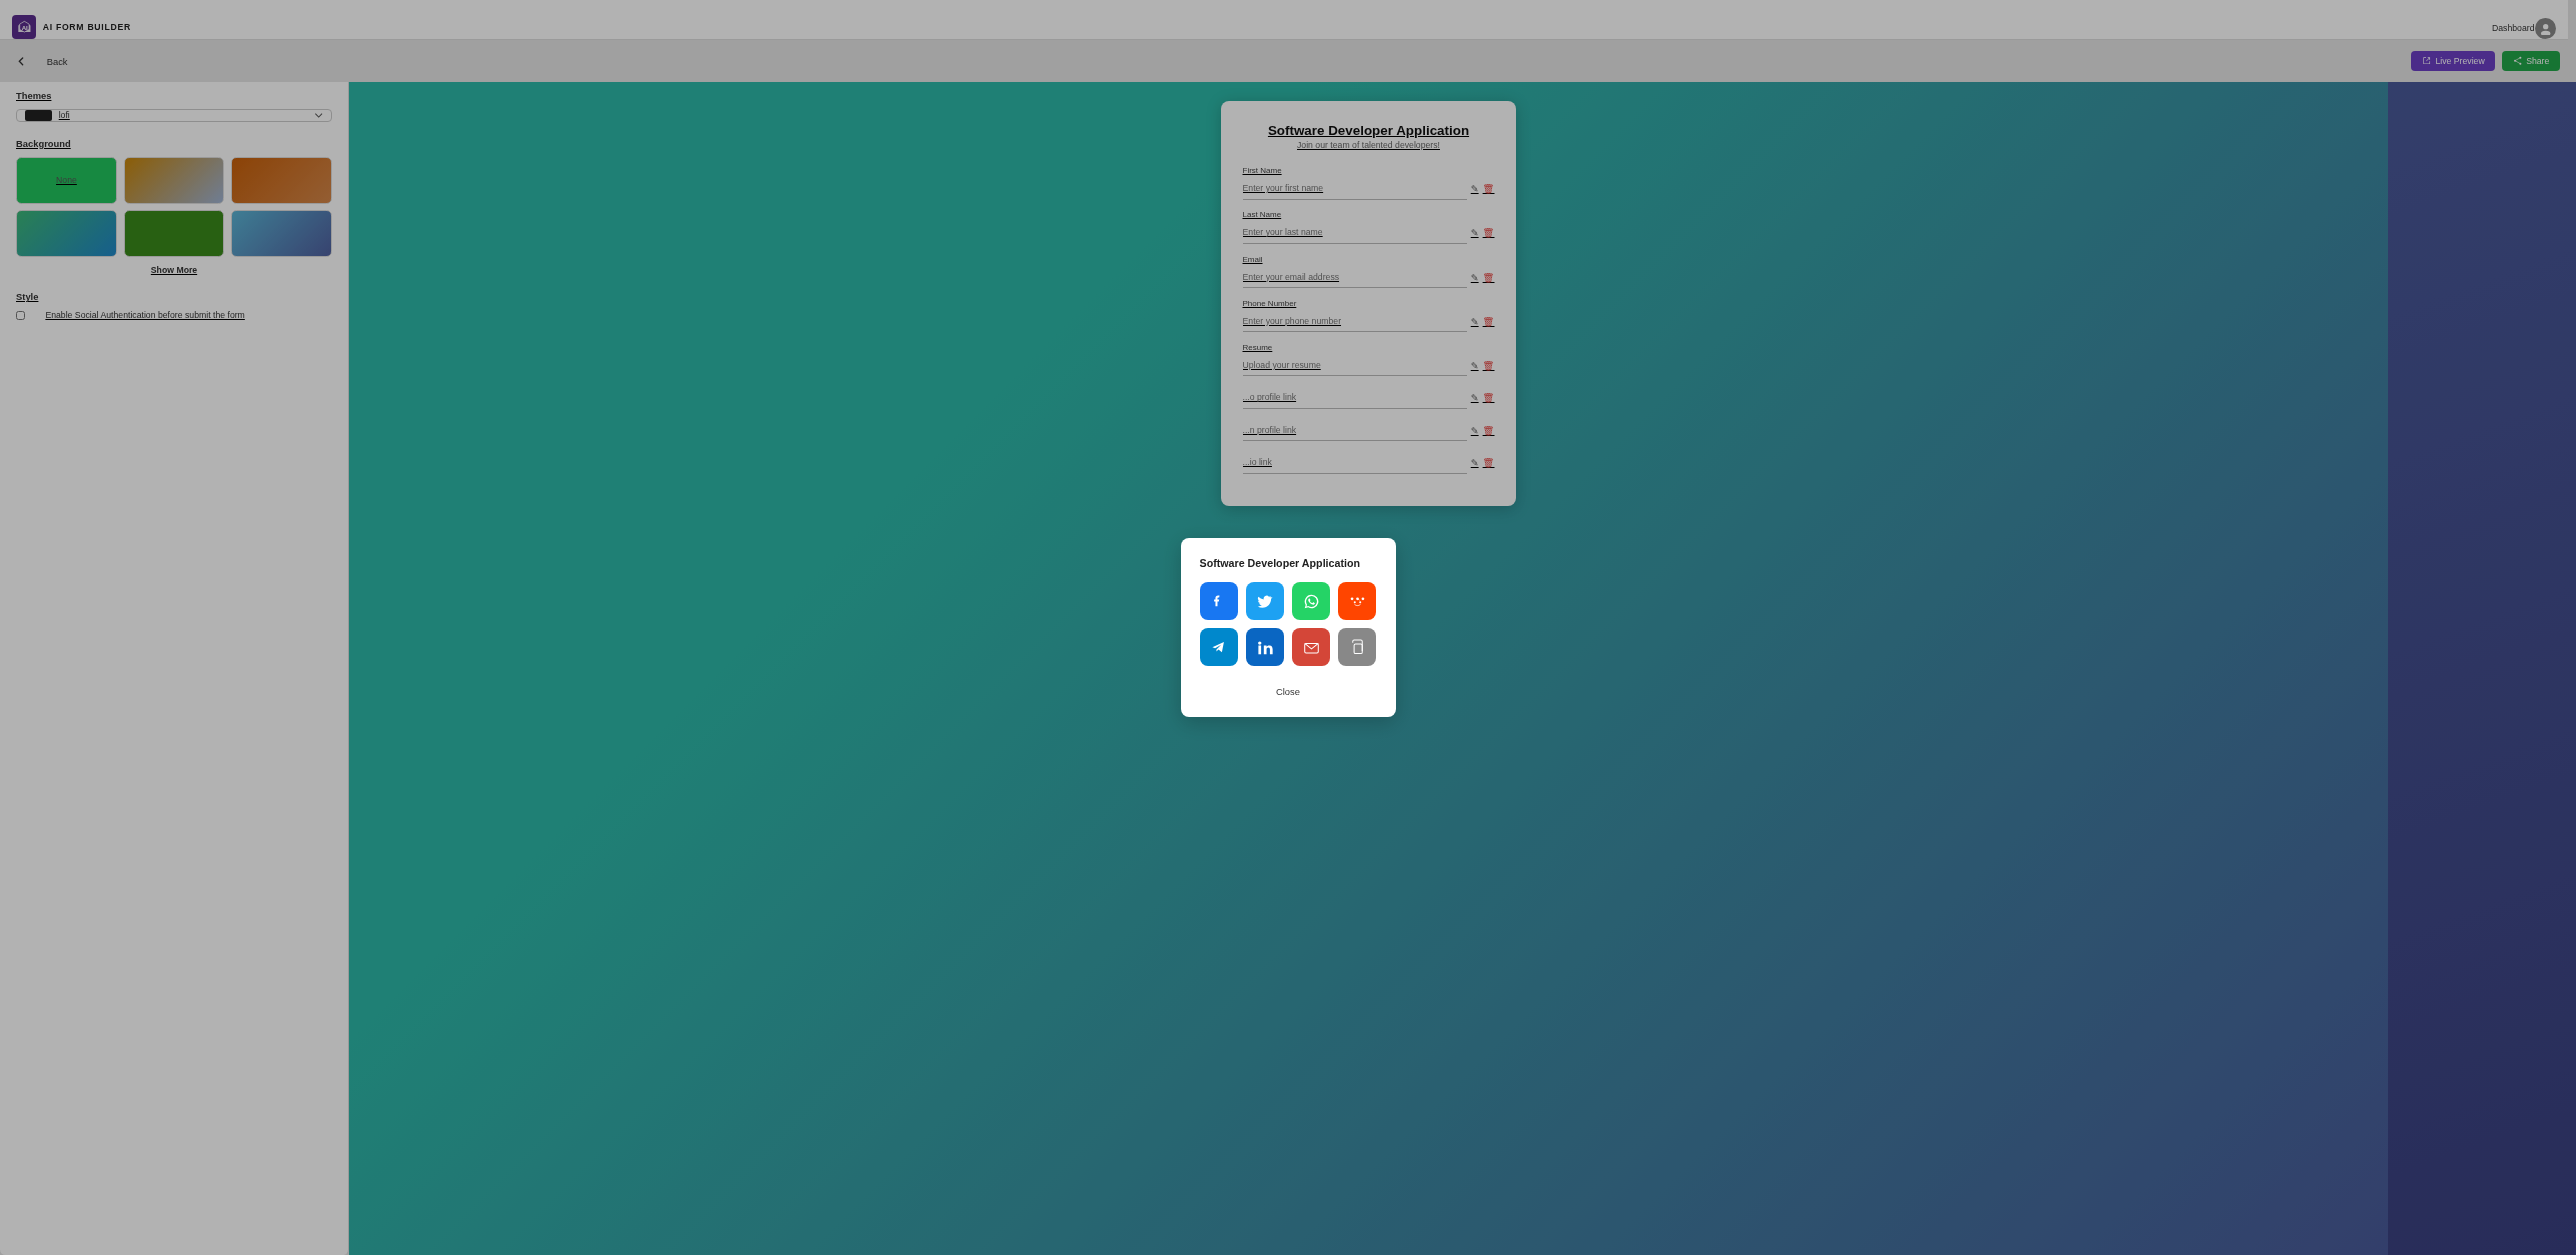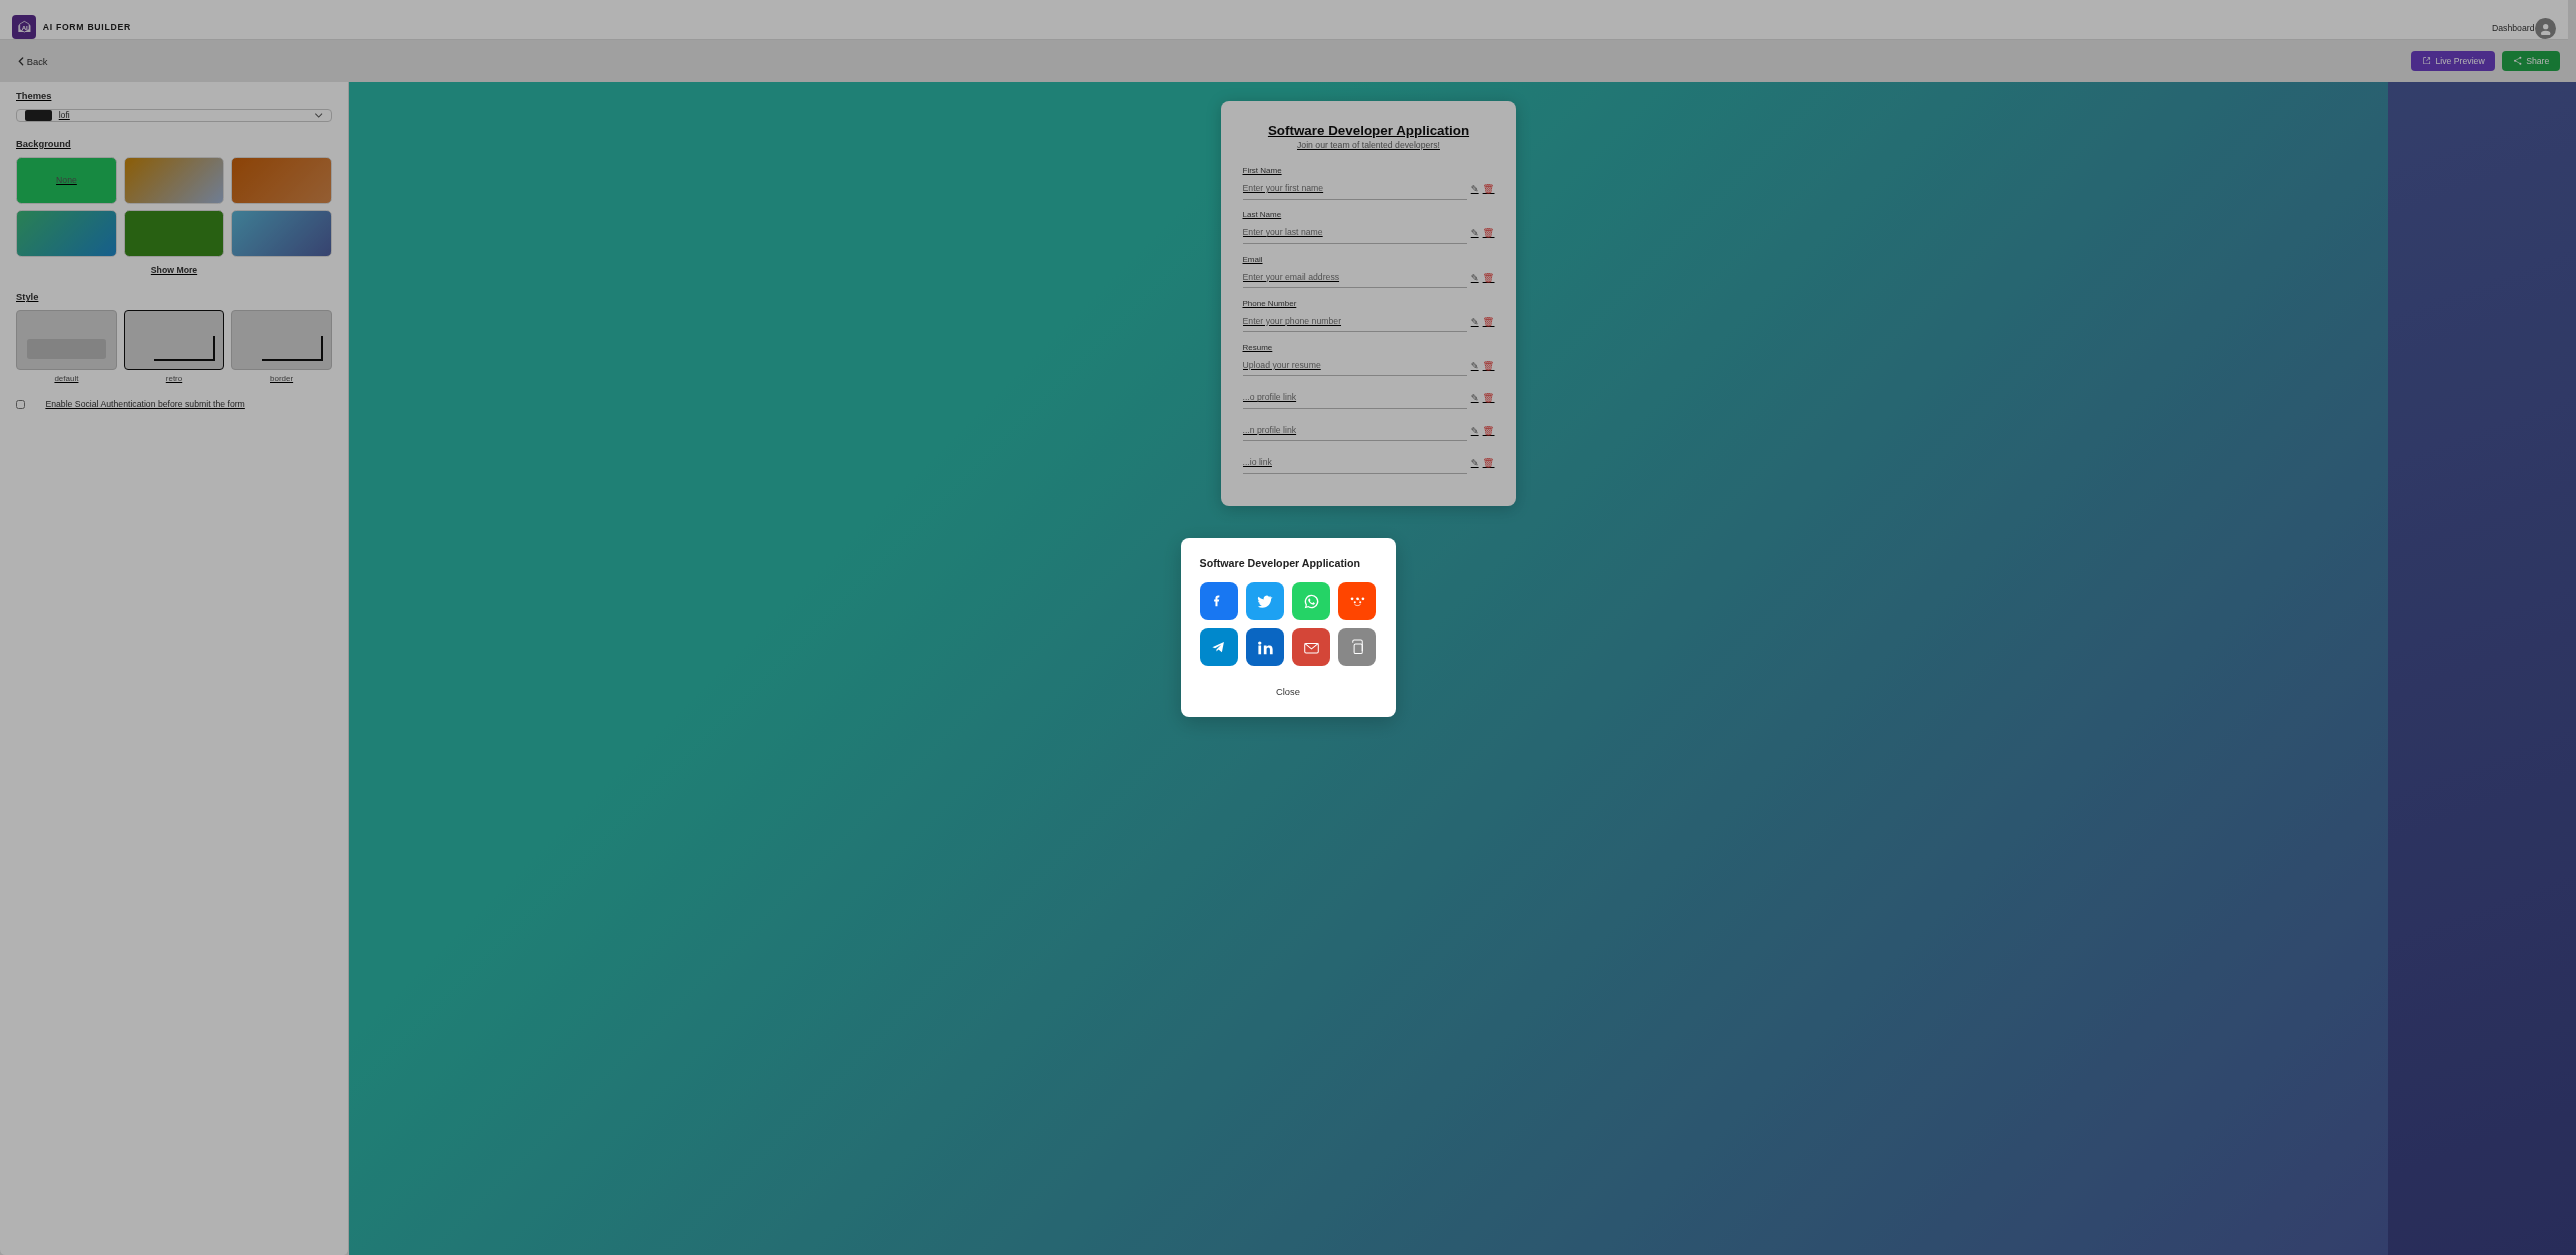--- a/index.html
+++ b/index.html
@@ -61,21 +61,21 @@
       top: 40px;
       left: 0; right: 0;
       background: #e5e5e5;
       padding: 10.7px 16px;
       display: flex;
       align-items: center;
       justify-content: space-between;
       z-index: 50;
     }
     .back-btn {
-      display: flex; align-items: center; gap: 0;
+      display: flex; align-items: center; gap: 20px;
       cursor: pointer; font-size: 9.4px; color: #333;
       background: none; border: none;
     }
 
     .top-bar-right {
       display: flex; gap: 6.7px;
     }
     .btn-live-preview {
       display: flex; align-items: center; gap: 4px;
       background: #6c3fc5;
@@ -411,34 +411,20 @@
       <div class="bg-option bg-gradient-2"></div>
       <div class="bg-option bg-gradient-3"></div>
       <div class="bg-option bg-gradient-4"></div>
       <div class="bg-option bg-gradient-5"></div>
     </div>
 
     <div class="show-more">Show More</div>
 
     <div class="style-section-title">Style</div>
 
-    <div class="style-grid">
-      <div class="style-option">
-        <div class="style-preview style-preview-default"></div>
-        <span class="style-label">default</span>
-      </div>
-      <div class="style-option">
-        <div class="style-preview style-preview-retro"></div>
-        <span class="style-label">retro</span>
-      </div>
-      <div class="style-option">
-        <div class="style-preview style-preview-border"></div>
-        <span class="style-label">border</span>
-      </div>
-    </div>
 
     <div class="social-auth-row">
       <input type="checkbox" style="">
       <label>Enable Social Authentication before submit the form</label>
     </div>
 
   </div>
 
   <div class="preview-area">
 

